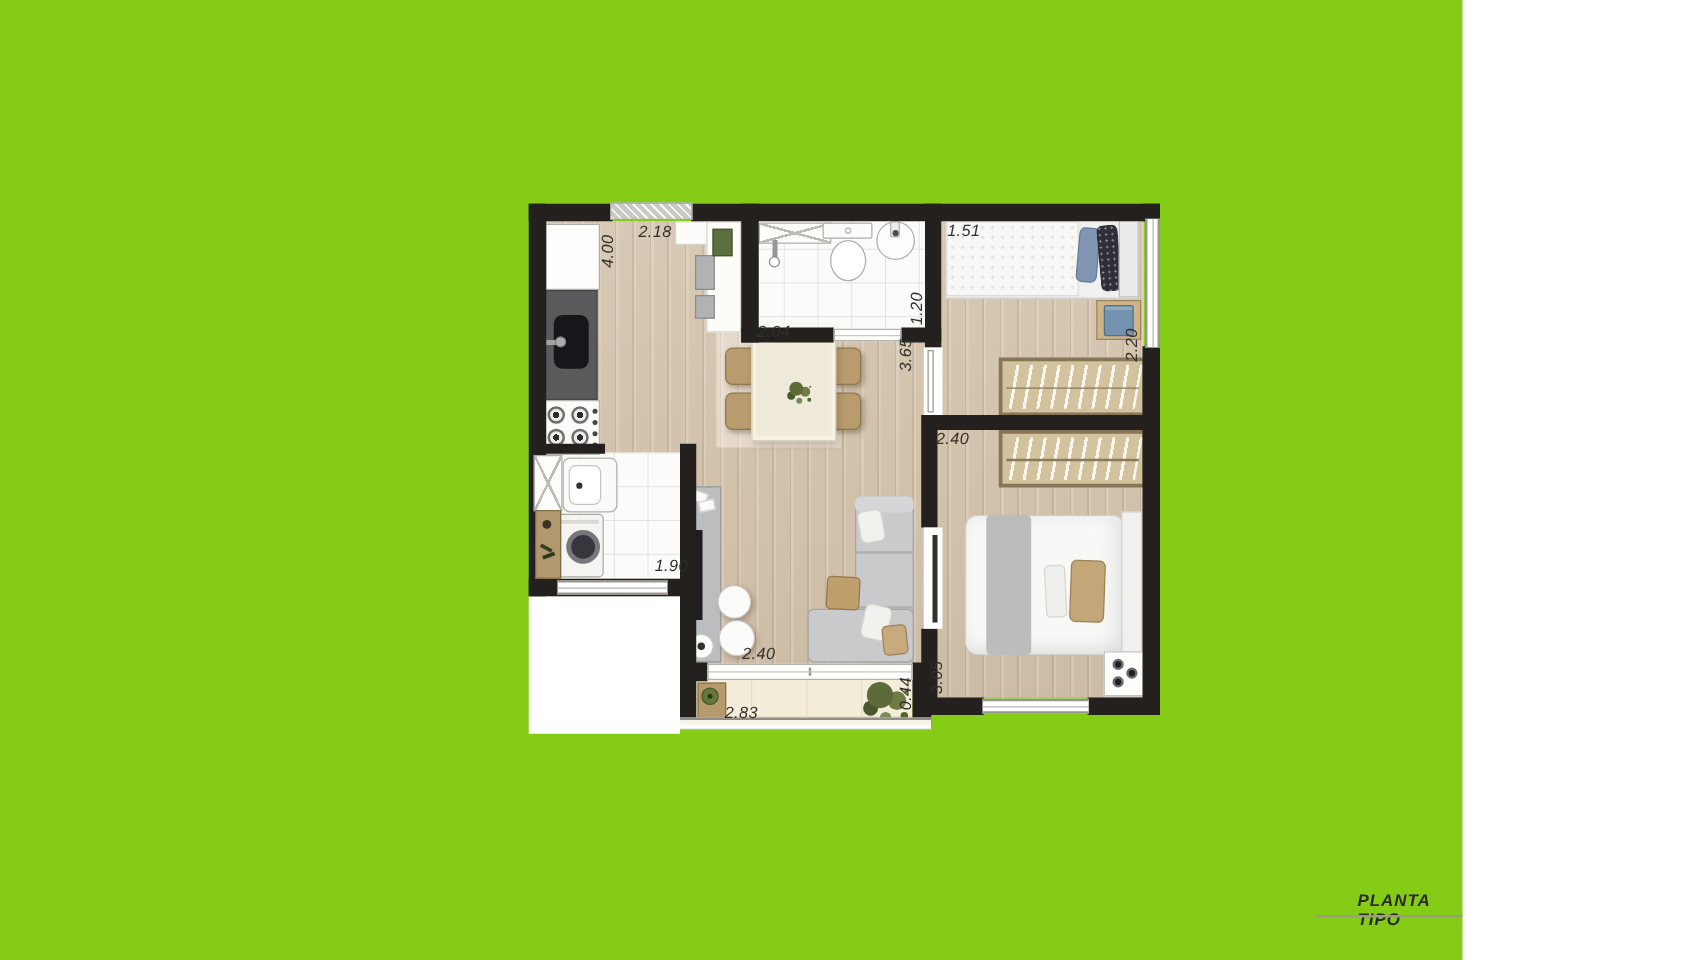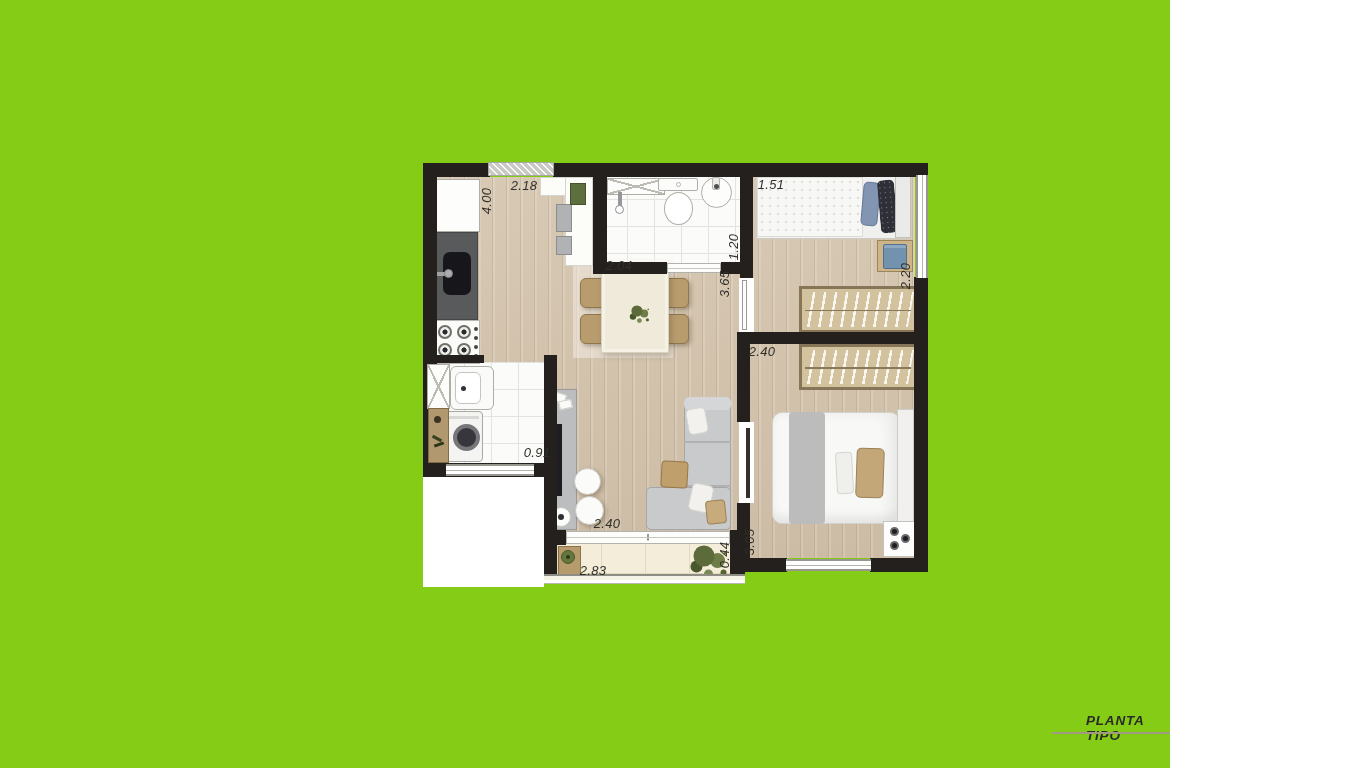--- a/index.html
+++ b/index.html
@@ -211,21 +211,21 @@
 
   <div class="dim" style="left:524px;top:185px;">2.18</div>
   <div class="dim v" style="left:486px;top:201px;">4.00</div>
   <div class="dim" style="left:619px;top:253px;margin-top:12px;">2.04</div>
   <div class="dim v" style="left:733px;top:247px;">1.20</div>
   <div class="dim" style="left:771px;top:184px;">1.51</div>
   <div class="dim v" style="left:905px;top:276px;">2.20</div>
   <div class="dim v" style="left:724px;top:284px;">3.65</div>
   <div class="dim" style="left:762px;top:351px;">2.40</div>
   <div class="dim" style="left:607px;top:523px;">2.40</div>
-  <div class="dim" style="left:537px;top:452px;">0.91</div>
+  <div class="dim" style="left:537px;top:452px;">1.90</div>
   <div class="dim" style="left:593px;top:570px;">2.83</div>
   <div class="dim v" style="left:724px;top:555px;">0.44</div>
   <div class="dim v" style="left:749px;top:542px;">3.05</div>
 
   <div class="title" style="left:1086px;top:713px;">PLANTA TIPO</div>
   <div class="title-line" style="left:1052px;top:732px;width:146px;"></div>
 
 </div>
 
 </body></html>

